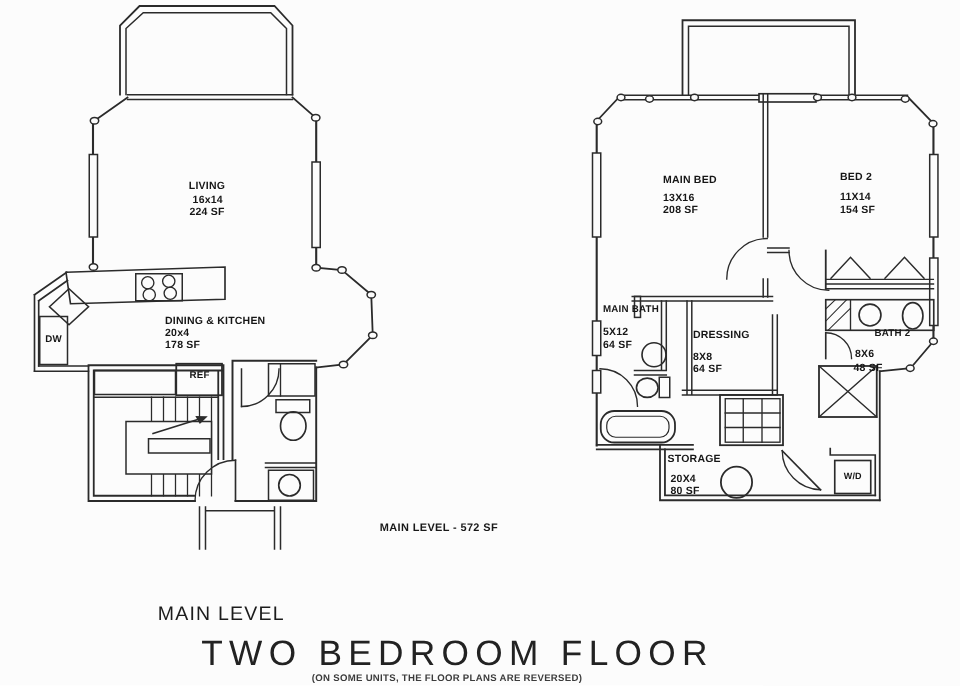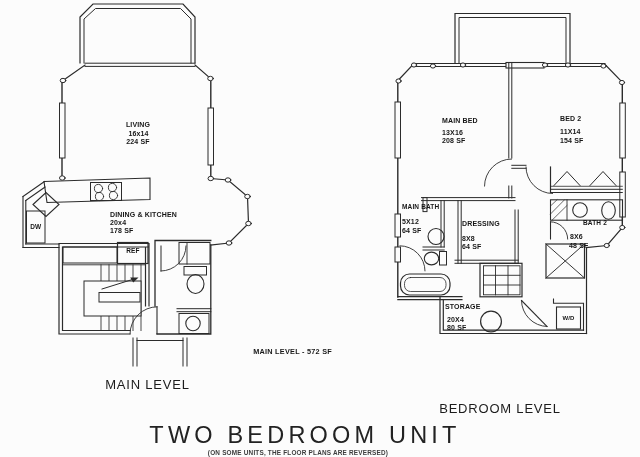--- a/index.html
+++ b/index.html
@@ -207,19 +207,18 @@
 <span class="lbl" style="left:445px;top:302.5px">STORAGE</span>
 <span class="lbl" style="left:447px;top:315.5px">20X4</span>
 <span class="lbl" style="left:447px;top:323.5px">80 SF</span>
 
 <span class="lbl c s6" style="left:568.5px;top:315px">W/D</span>
 
 <div class="summary">
   <span>MAIN LEVEL - 572 SF</span>
 </div>
 
-<span class="caption" style="left:147.5px;top:378px">MAIN LEVEL</span>
-<span class="caption" style="left:500px;top:402px">BEDROOM LEVEL</span>
-
-<div class="main-title">TWO BEDROOM UNIT</div>
+<span class="caption" style="left:147.5px;top:402px">MAIN LEVEL</span>
+
+<div class="main-title">TWO BEDROOM FLOOR</div>
 <div class="footnote">(ON SOME UNITS, THE FLOOR PLANS ARE REVERSED)</div>
 
 </div>
 
 </body></html>

